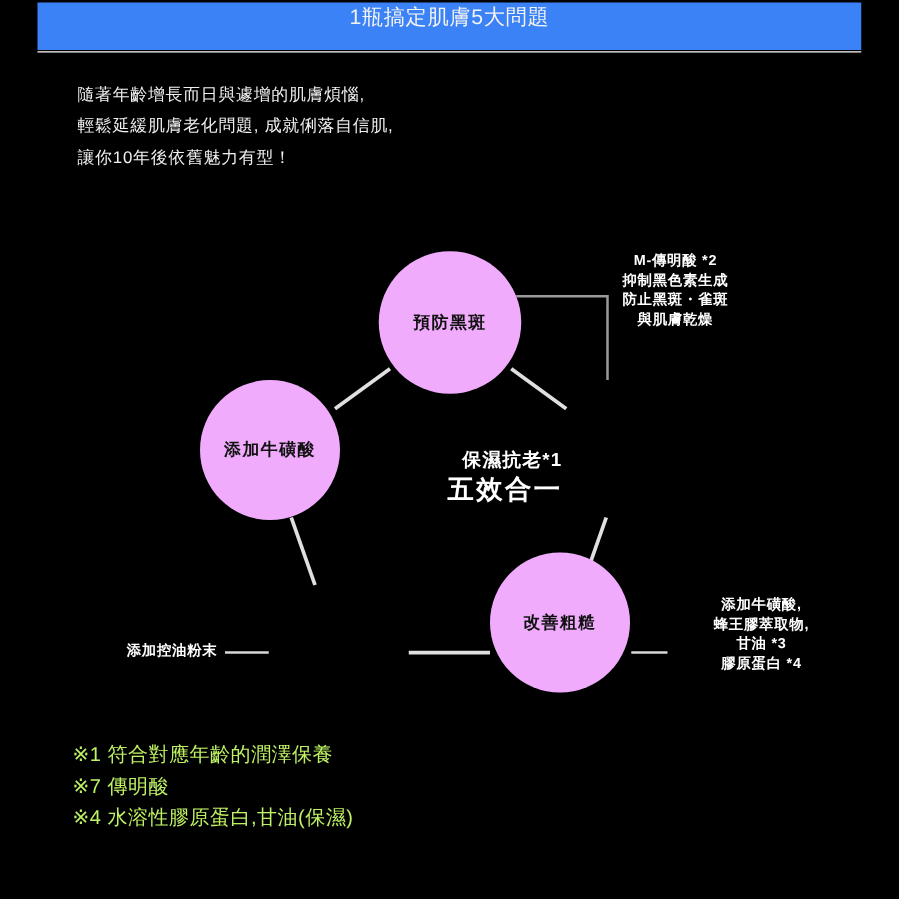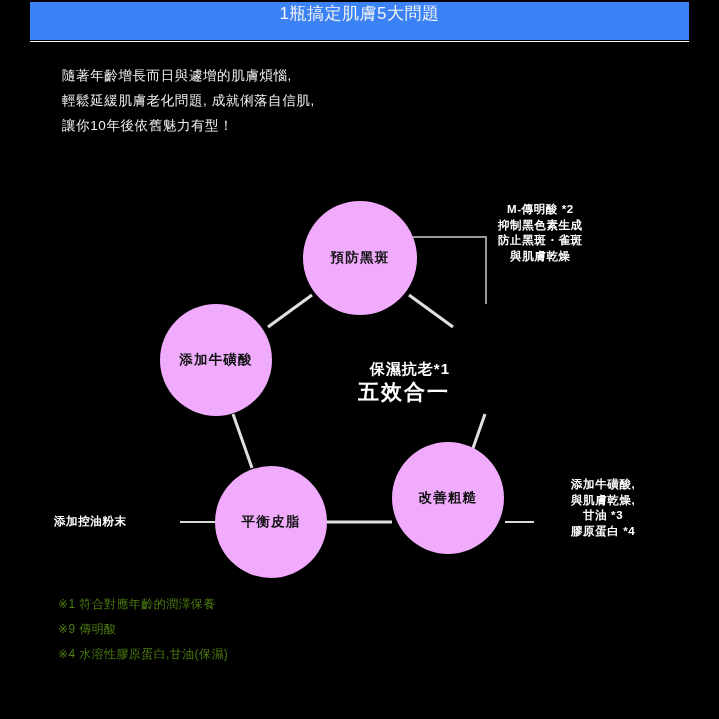--- a/index.html
+++ b/index.html
@@ -124,34 +124,34 @@
   }
   .callout-line {
     font-size: 11.5px;
     font-weight: 700;
     line-height: 15.5px;
     color: #ffffff;
     letter-spacing: 0.6px;
     white-space: nowrap;
   }
   .callout-left {
-    text-align: left;
+    text-align: right;
   }
 
   
   .footnotes {
     position: absolute;
     left: 58px;
     top: 592px;
     width: 420px;
   }
   .footnote-line {
-    font-size: 12px;
+    font-size: 16px;
     line-height: 25px;
-    color: #4d7c0f;
+    color: #bef264;
     letter-spacing: 0.4px;
     white-space: nowrap;
   }
 </style>
 </head>
 <body>
 
 <div id="page">
 
   <div class="header">
@@ -181,23 +181,20 @@
       <line x1="505" y1="522" x2="534" y2="522" stroke="#d8d8d8" stroke-width="2"></line>
     </svg>
   </div>
 
   <div class="node" id="node-0" style="left: 303px; top: 201px; width: 114px; height: 114px;">
     <span class="node-label">預防黑斑</span>
   </div>
   <div class="node" id="node-1" style="left: 160px; top: 304px; width: 112px; height: 112px;">
     <span class="node-label">添加牛磺酸</span>
   </div>
-  <div class="node" id="node-3" style="left: 215px; top: 466px; width: 112px; height: 112px;">
-    <span class="node-label">平衡皮脂</span>
-  </div>
   <div class="node" id="node-4" style="left: 392px; top: 442px; width: 112px; height: 112px;">
     <span class="node-label">改善粗糙</span>
   </div>
 
   <div class="center-block">
     <div class="center-sub">保濕抗老*1</div>
     <div class="center-main">五效合一</div>
   </div>
 
   <div class="callout" style="left:498px; top:202px;">
@@ -206,24 +203,24 @@
     <div class="callout-line">防止黑斑・雀斑</div>
     <div class="callout-line">與肌膚乾燥</div>
   </div>
 
   <div class="callout callout-left" style="left:54px; top:514px; width:120px;">
     <div class="callout-line">添加控油粉末</div>
   </div>
 
   <div class="callout" style="left:538px; top:477px;margin-left:33px;">
     <div class="callout-line">添加牛磺酸,</div>
-    <div class="callout-line">與肌膚乾燥,</div>
+    <div class="callout-line">蜂王膠萃取物,</div>
     <div class="callout-line">甘油 *3</div>
     <div class="callout-line">膠原蛋白 *4</div>
   </div>
 
   <div class="footnotes">
     <div class="footnote-line">※1 符合對應年齡的潤澤保養</div>
-    <div class="footnote-line">※9 傳明酸</div>
+    <div class="footnote-line">※7 傳明酸</div>
     <div class="footnote-line">※4 水溶性膠原蛋白,甘油(保濕)</div>
   </div>
 
 </div>
 
 </body></html>

